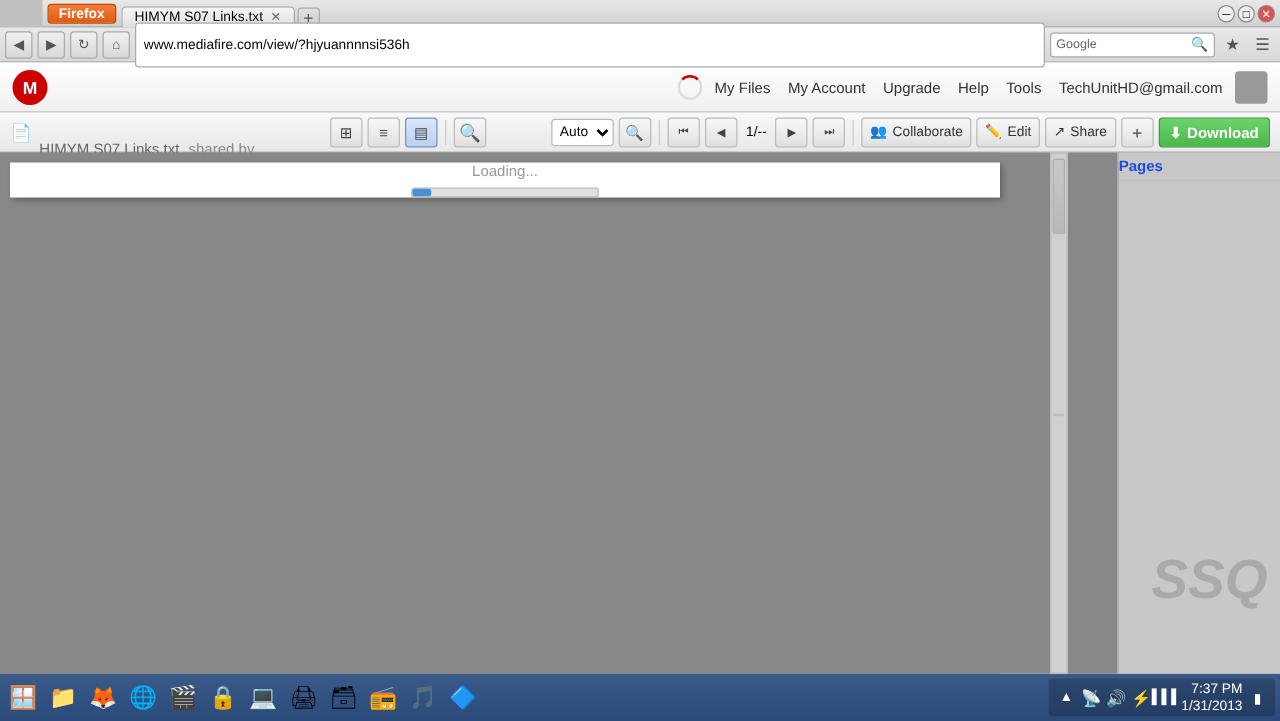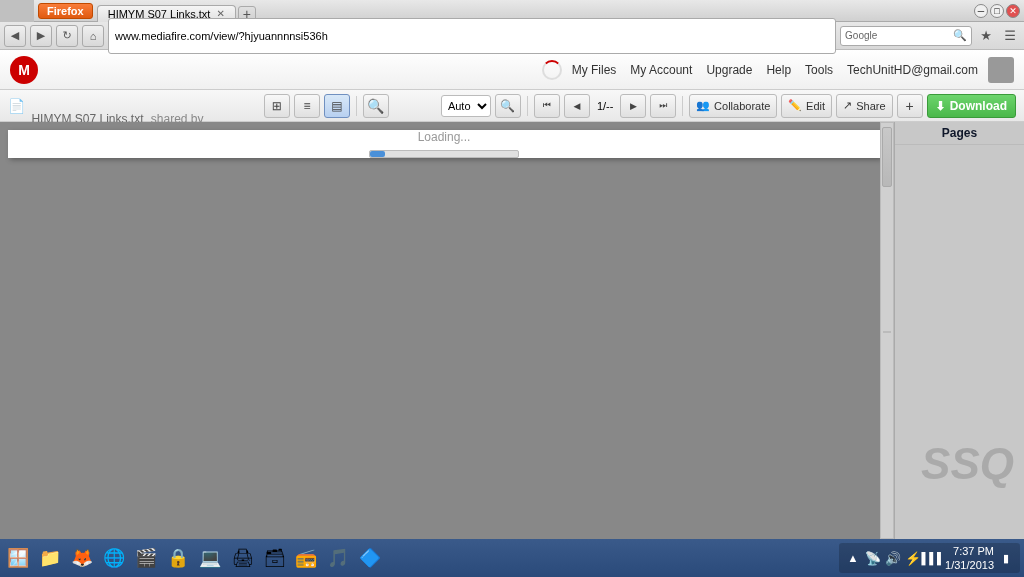--- a/index.html
+++ b/index.html
@@ -337,20 +337,21 @@
       font-weight: bold;
       cursor: pointer;
       color: white;
     }
 
     
     .main-area {
       display: flex;
       height: calc(577px - 22px - 28px - 40px - 32px - 38px);
       background: #888;
+      gap: 40px;
     }
     .doc-page {
       width: 615px;
       flex: 1;
       background: white;
       box-shadow: 2px 2px 5px rgba(0,0,0,0.3);
       position: relative;
       display: flex;
       flex-direction: column;
       align-items: center;
@@ -431,23 +432,22 @@
     }
 
     .pages-panel-wrapper {
       width: 130px;
       background: #c8c8c8;
       border-left: 1px solid #aaa;
       display: flex;
       flex-direction: column;
     }
     .pages-panel-header {
-      text-align: center;
       font-size: 12px;
-      color: #0f172a;
+      color: #1d4ed8;
       padding: 4px 0;
       font-weight: bold;
       border-bottom: 1px solid #bbb;
     }
     .pages-panel-content {
       flex: 1;
       padding: 4px;
       position: relative;
     }
     .ssq-watermark {

